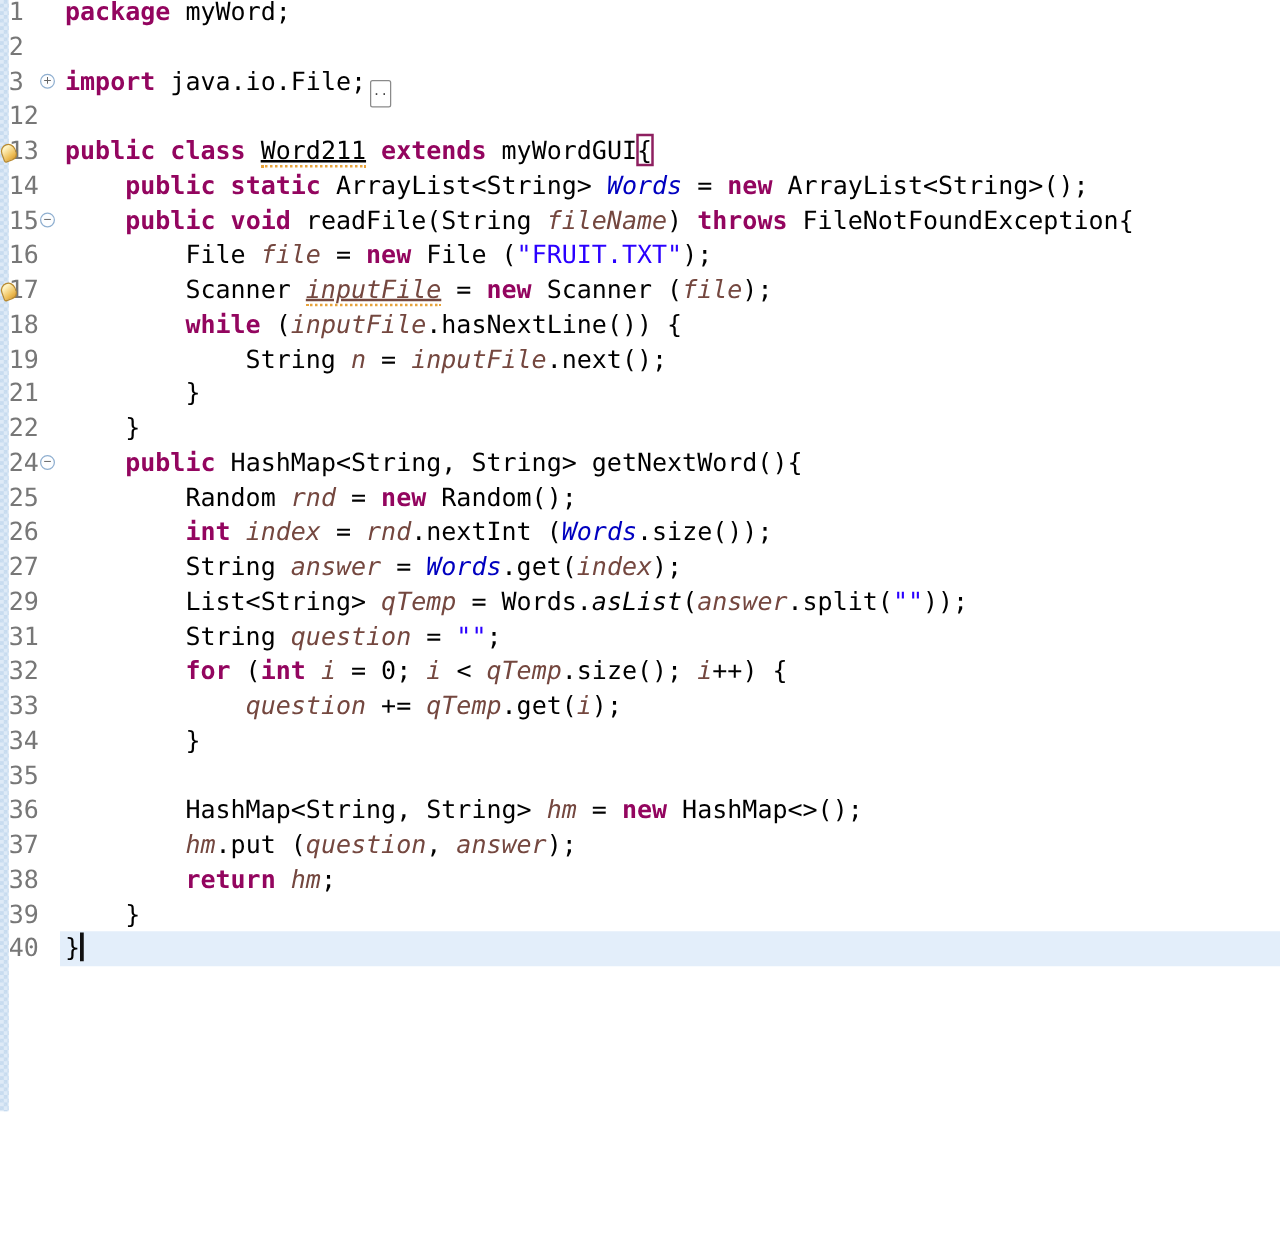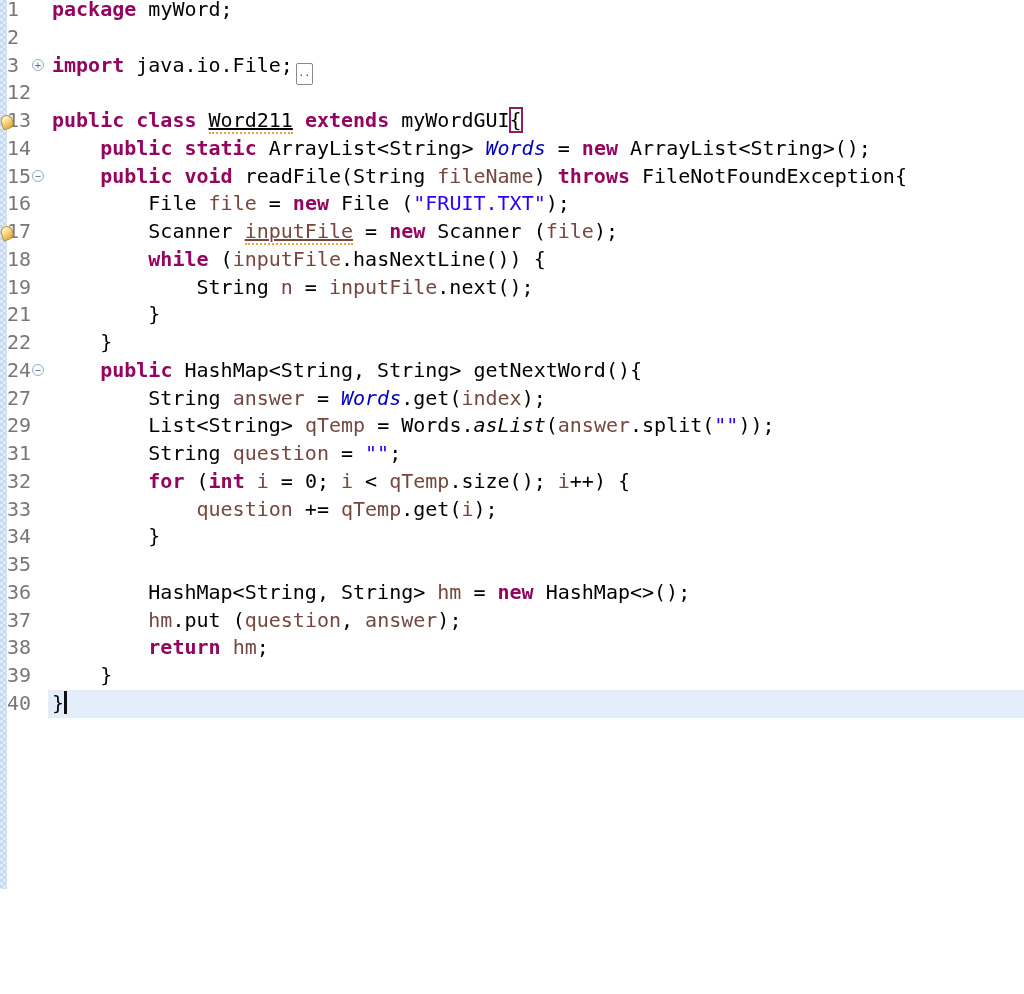--- a/index.html
+++ b/index.html
@@ -12,21 +12,21 @@
   .rows{position:absolute;top:-4px;left:0;right:0;}
   .row{display:flex;height:27.75px;line-height:27.75px;position:relative;white-space:pre;}
   .num{flex:none;width:27px;padding-left:7px;color:#777;z-index:2;}
   .foldcol{flex:none;width:14px;position:relative;}
   .code{flex:1;padding-left:4px;color:#000;}
   .row.hl .code{background:#E3EEFA;}
   .kw{color:#93055F;font-weight:bold;}
   .p{color:#000;}
   .str{color:#2A00FF;}
   .fld{color:#0000C0;font-style:italic;text-align:center;}
-  .loc{color:#74473F;}
+  .loc{color:#74473F;font-style:italic;}
   .sm{font-style:italic;color:#000;}
   .uw{text-decoration:underline;text-decoration-thickness:1.5px;border-bottom:2px dotted #E8A33B;}
   .bracebox{outline:2px solid #8E2060;outline-offset:-1px;}
   .fold{position:absolute;left:-2px;top:7px;width:12px;height:12px;border-radius:50%;
         border:1.5px solid #8FAFD0;background:#FDFEFF;color:#666;font-size:11px;line-height:11px;
         text-align:center;font-family:"Liberation Sans",sans-serif;box-sizing:border-box;z-index:2;}
   .warnmk{position:absolute;left:1px;top:8px;width:10px;height:12px;z-index:3;
         background:linear-gradient(160deg,#FFF3C2 20%,#EFC05A 70%,#D79A33);
         border:1px solid #B98A2E;border-radius:6px 6px 5px 2px;transform:rotate(-20deg);}
   .fbox{display:inline-block;width:15px;height:20px;border:1px solid #8a8a8a;border-radius:2px;
@@ -46,20 +46,22 @@
       <div class="row"><div class="warnmk"></div><span class="num">13</span><span class="foldcol"></span><span class="code"><span class="kw">public class </span><span class="p uw">Word211</span><span class="p"> </span><span class="kw">extends</span><span class="p"> myWordGUI</span><span class="p bracebox">{</span></span></div>
       <div class="row"><span class="num">14</span><span class="foldcol"></span><span class="code"><span class="p">    </span><span class="kw">public static </span><span class="p">ArrayList&lt;String&gt; </span><span class="fld">Words</span><span class="p"> = </span><span class="kw">new</span><span class="p"> ArrayList&lt;String&gt;();</span></span></div>
       <div class="row"><span class="num">15</span><span class="foldcol"><span class="fold">−</span></span><span class="code"><span class="p">    </span><span class="kw">public void </span><span class="p">readFile(String </span><span class="loc">fileName</span><span class="p">) </span><span class="kw">throws</span><span class="p"> FileNotFoundException{</span></span></div>
       <div class="row"><span class="num">16</span><span class="foldcol"></span><span class="code"><span class="p">        File </span><span class="loc">file</span><span class="p"> = </span><span class="kw">new</span><span class="p"> File (</span><span class="str">"FRUIT.TXT"</span><span class="p">);</span></span></div>
       <div class="row"><div class="warnmk"></div><span class="num">17</span><span class="foldcol"></span><span class="code"><span class="p">        Scanner </span><span class="loc uw">inputFile</span><span class="p"> = </span><span class="kw">new</span><span class="p"> Scanner (</span><span class="loc">file</span><span class="p">);</span></span></div>
       <div class="row"><span class="num">18</span><span class="foldcol"></span><span class="code"><span class="p">        </span><span class="kw">while</span><span class="p"> (</span><span class="loc">inputFile</span><span class="p">.hasNextLine()) {</span></span></div>
       <div class="row"><span class="num">19</span><span class="foldcol"></span><span class="code"><span class="p">            String </span><span class="loc">n</span><span class="p"> = </span><span class="loc">inputFile</span><span class="p">.next();</span></span></div>
       <div class="row"><span class="num">21</span><span class="foldcol"></span><span class="code"><span class="p">        }</span></span></div>
       <div class="row"><span class="num">22</span><span class="foldcol"></span><span class="code"><span class="p">    }</span></span></div>
       <div class="row"><span class="num">24</span><span class="foldcol"><span class="fold">−</span></span><span class="code"><span class="p">    </span><span class="kw">public</span><span class="p"> HashMap&lt;String, String&gt; getNextWord(){</span></span></div>
+      <div class="row"><span class="num">25</span><span class="foldcol"></span><span class="code"><span class="p">        Random </span><span class="loc">rnd</span><span class="p"> = </span><span class="kw">new</span><span class="p"> Random();</span></span></div>
+      <div class="row"><span class="num">26</span><span class="foldcol"></span><span class="code"><span class="p">        </span><span class="kw">int</span><span class="p"> </span><span class="loc">index</span><span class="p"> = </span><span class="loc">rnd</span><span class="p">.nextInt (</span><span class="fld">Words</span><span class="p">.size());</span></span></div>
       <div class="row"><span class="num">27</span><span class="foldcol"></span><span class="code"><span class="p">        String </span><span class="loc">answer</span><span class="p"> = </span><span class="fld">Words</span><span class="p">.get(</span><span class="loc">index</span><span class="p">);</span></span></div>
       <div class="row"><span class="num">29</span><span class="foldcol"></span><span class="code"><span class="p">        List&lt;String&gt; </span><span class="loc">qTemp</span><span class="p"> = Words.</span><span class="sm">asList</span><span class="p">(</span><span class="loc">answer</span><span class="p">.split(</span><span class="str">""</span><span class="p">));</span></span></div>
       <div class="row"><span class="num">31</span><span class="foldcol"></span><span class="code"><span class="p">        String </span><span class="loc">question</span><span class="p"> = </span><span class="str">""</span><span class="p">;</span></span></div>
       <div class="row"><span class="num">32</span><span class="foldcol"></span><span class="code"><span class="p">        </span><span class="kw">for</span><span class="p"> (</span><span class="kw">int</span><span class="p"> </span><span class="loc">i</span><span class="p"> = 0; </span><span class="loc">i</span><span class="p"> &lt; </span><span class="loc">qTemp</span><span class="p">.size(); </span><span class="loc">i</span><span class="p">++) {</span></span></div>
       <div class="row"><span class="num">33</span><span class="foldcol"></span><span class="code"><span class="p">            </span><span class="loc">question</span><span class="p"> += </span><span class="loc">qTemp</span><span class="p">.get(</span><span class="loc">i</span><span class="p">);</span></span></div>
       <div class="row"><span class="num">34</span><span class="foldcol"></span><span class="code"><span class="p">        }</span></span></div>
       <div class="row"><span class="num">35</span><span class="foldcol"></span><span class="code"></span></div>
       <div class="row"><span class="num">36</span><span class="foldcol"></span><span class="code"><span class="p">        HashMap&lt;String, String&gt; </span><span class="loc">hm</span><span class="p"> = </span><span class="kw">new</span><span class="p"> HashMap&lt;&gt;();</span></span></div>
       <div class="row"><span class="num">37</span><span class="foldcol"></span><span class="code"><span class="p">        </span><span class="loc">hm</span><span class="p">.put (</span><span class="loc">question</span><span class="p">, </span><span class="loc">answer</span><span class="p">);</span></span></div>
       <div class="row"><span class="num">38</span><span class="foldcol"></span><span class="code"><span class="p">        </span><span class="kw">return</span><span class="p"> </span><span class="loc">hm</span><span class="p">;</span></span></div>

